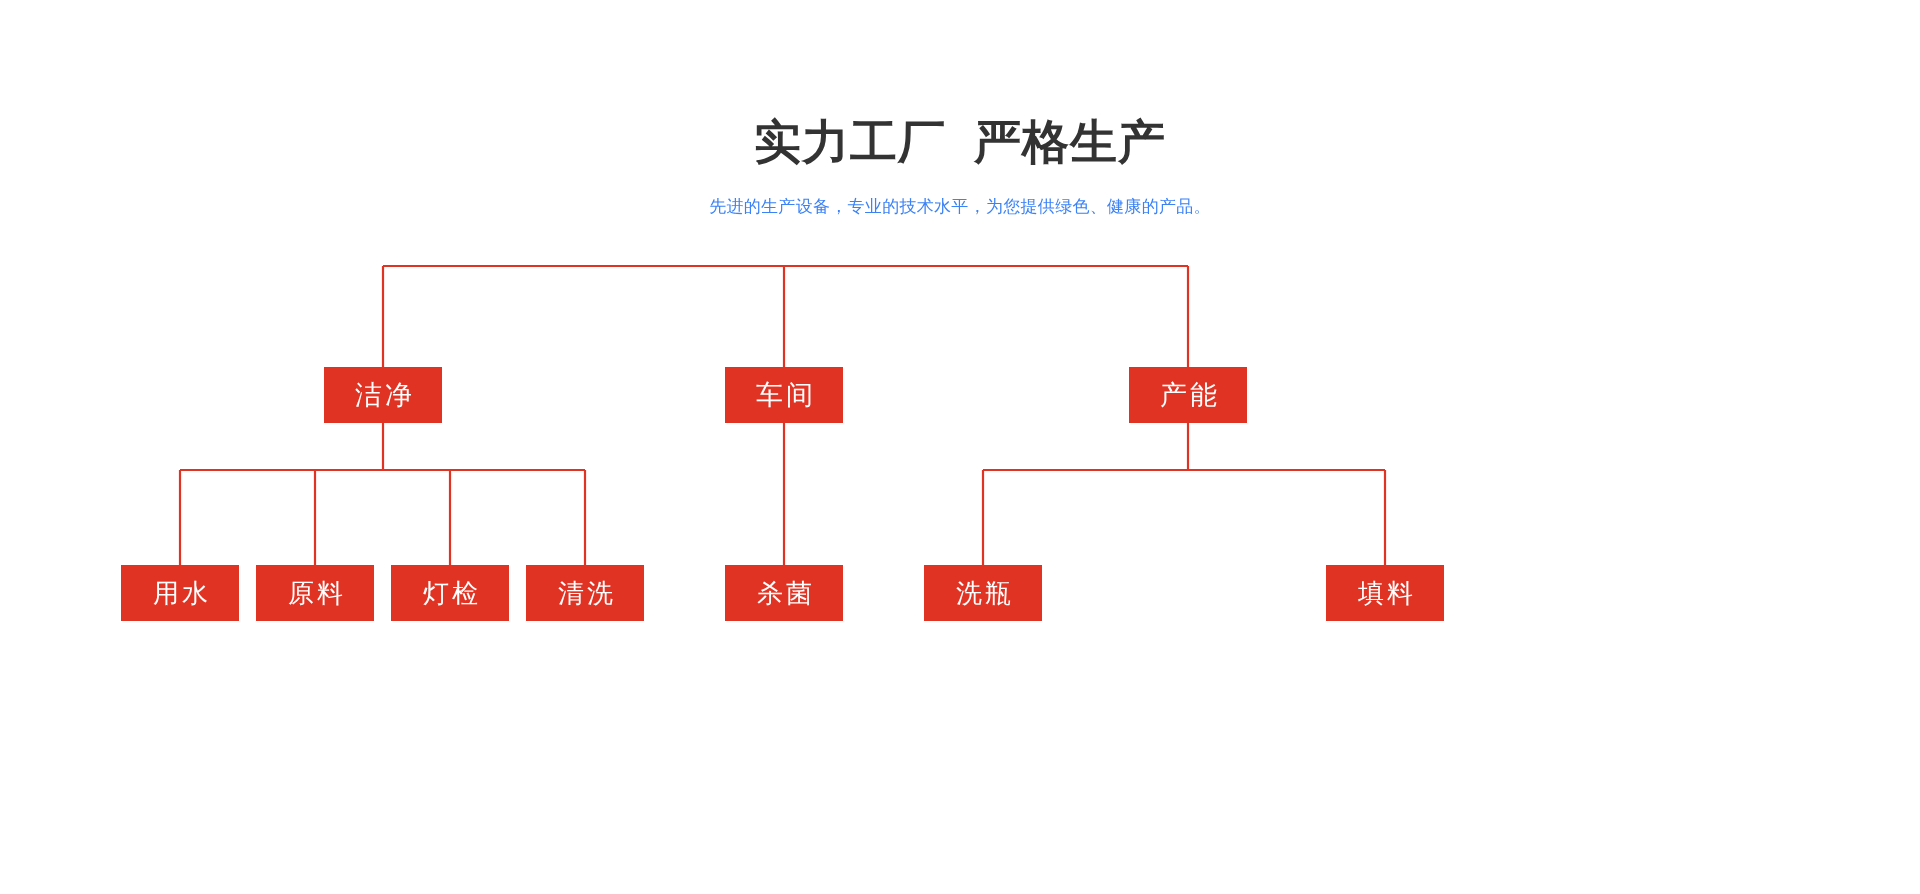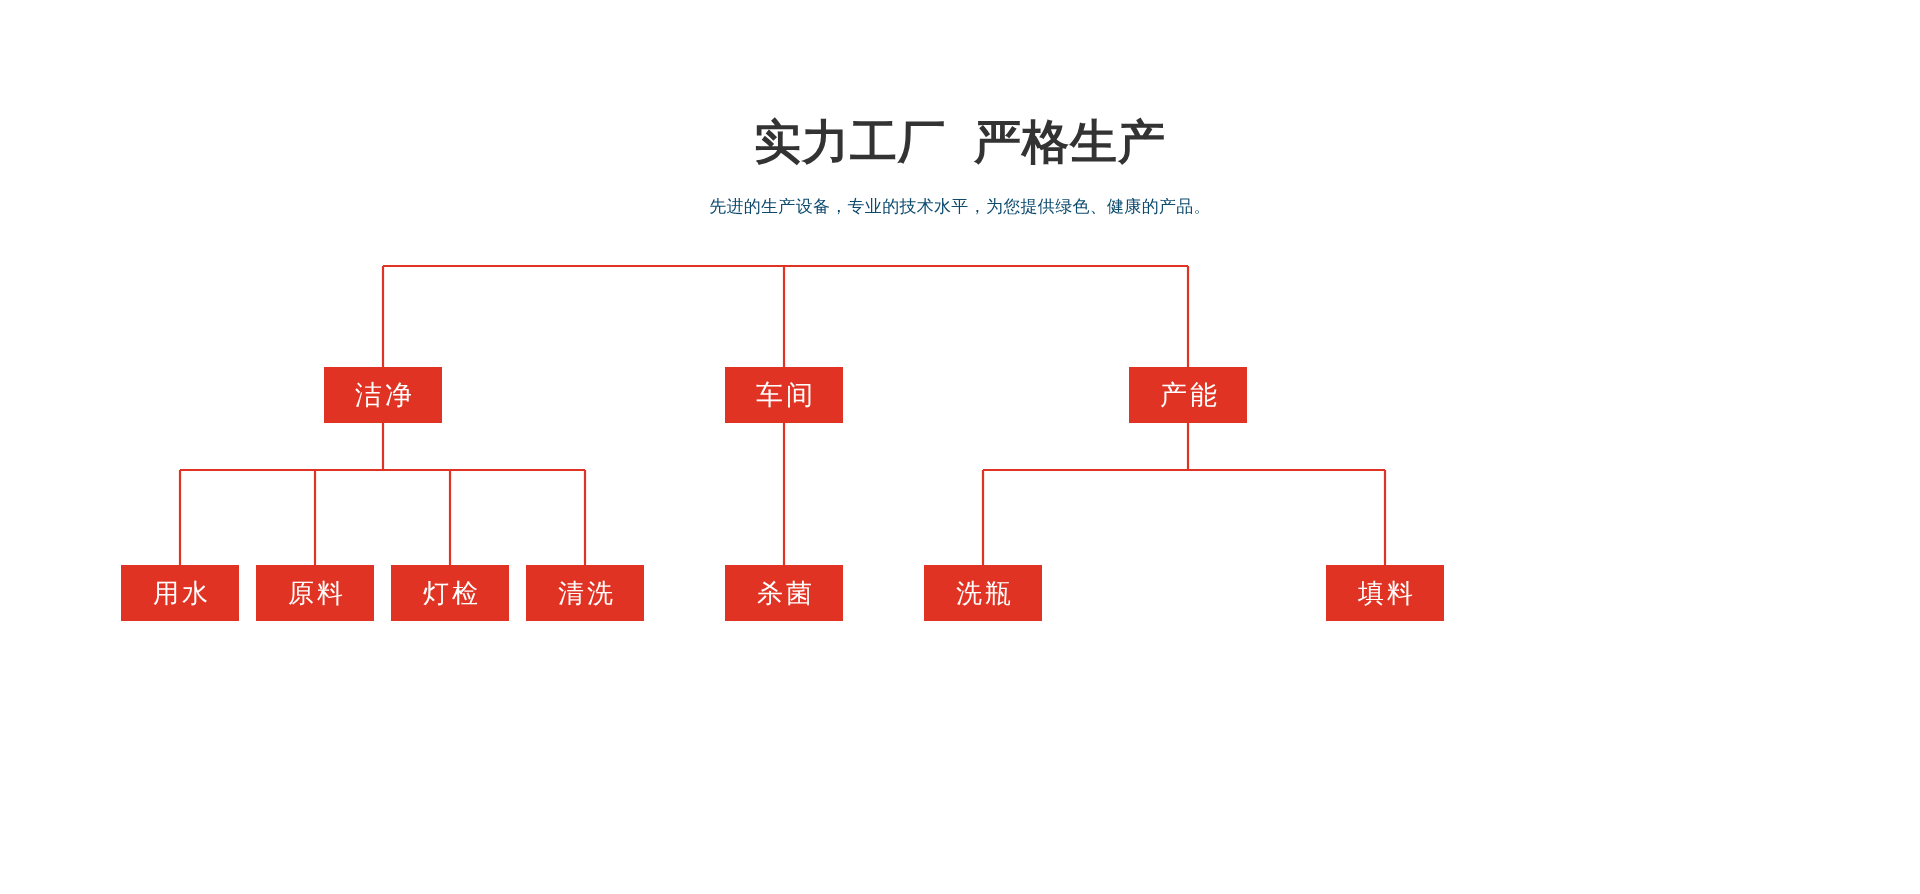--- a/index.html
+++ b/index.html
@@ -35,21 +35,21 @@
     color:#333333;
     letter-spacing:1px;
     white-space:pre;
   }
   .sub-title{
     margin:0;
     padding-top:26px;
     font-size:17px;
     line-height:1.4;
     font-weight:normal;
-    color:#0c4a6e;
+    color:#3b82f6;
     letter-spacing:0.3px;
   }
 
   
   .diagram-wrap{
     position:absolute;
     left:0;
     top:210px;
     width:1692px;
     height:430px;

